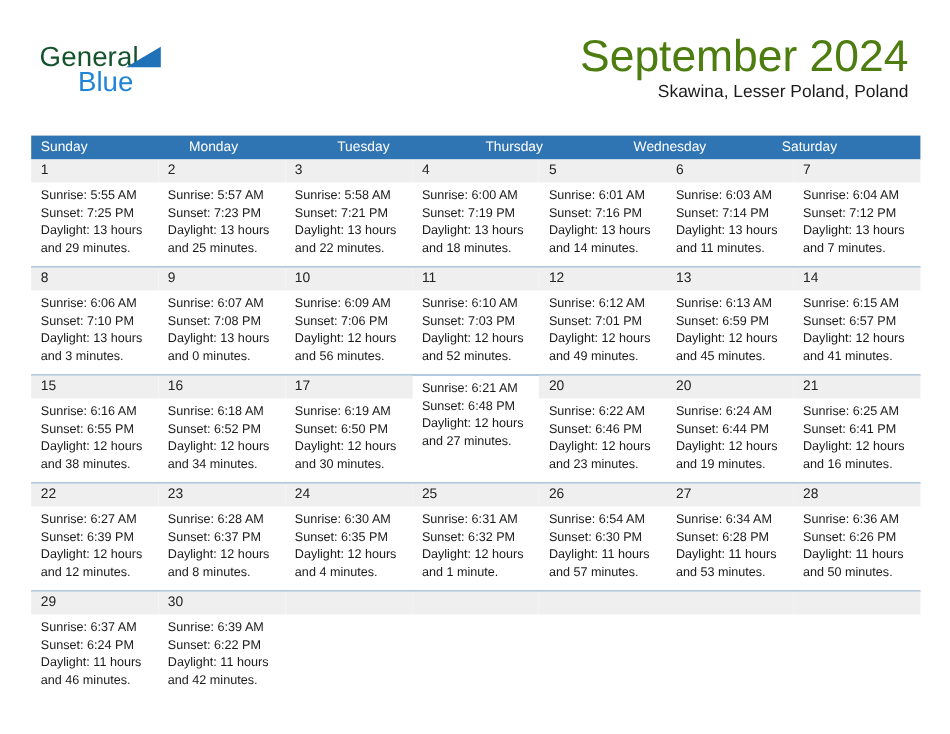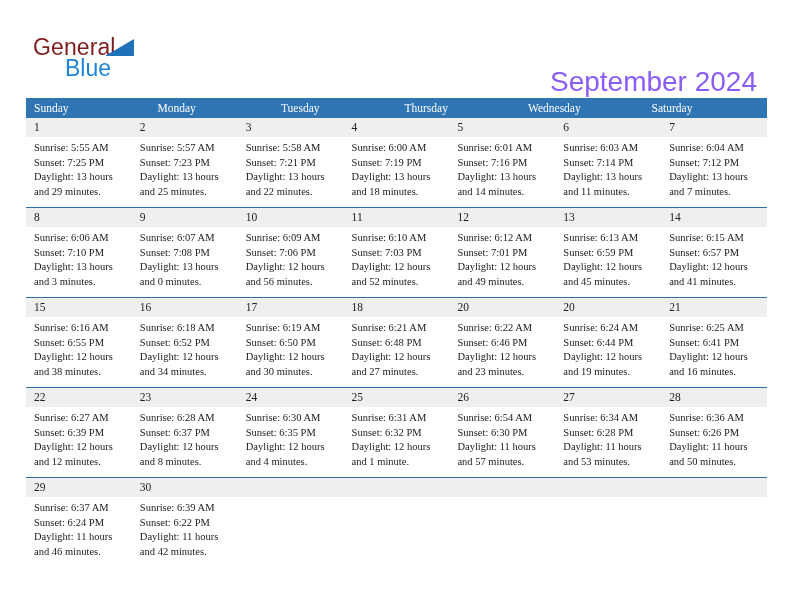--- a/index.html
+++ b/index.html
@@ -37,21 +37,21 @@
     top: 34px;
     width: 200px;
     height: 48px;
   }
   .brand-general {
     position: absolute;
     left: 0;
     top: 0;
     font-size: 23px;
     letter-spacing: 0.1px;
-    color: #7f1d1d;
+    color: #14532d;
     line-height: 26px;
     font-family: "Liberation Sans", sans-serif;
   }
   .brand-triangle {
     position: absolute;
     left: 72px;
     top: 5px;
     width: 0;
     height: 0;
     border-style: solid;
@@ -68,41 +68,39 @@
     font-family: "Liberation Sans", sans-serif;
   }
 
   .title-block {
     position: absolute;
     right: 35px;
     top: 30px;
     text-align: right;
   }
   .cal-title {
-    font-size: 28px;
-    color: #8b5cf6;
+    font-size: 37px;
+    color: #4d7c0f;
     line-height: 34px;
     white-space: nowrap;
-    margin-top: 35px;
   }
   .cal-subtitle {
     margin-top: 4px;
     font-size: 14.5px;
     color: #1a1a1a;
     line-height: 18px;
     white-space: nowrap;
   }
 
   
   .calendar {
     position: absolute;
     left: 26px;
-    top: 98px;
+    top: 113px;
     width: 741px;
-    font-family: Liberation Serif, serif;
   }
 
   .weekday-row {
     display: flex;
     width: 100%;
     background: #3075b3;
     height: 20px;
   }
   .weekday {
     flex: 1 1 0;
@@ -342,21 +340,20 @@
       <div class="day-cell">
         <div class="day-number-band">17</div>
         <div class="day-body">
           <div class="day-line">Sunrise: 6:19 AM</div>
           <div class="day-line">Sunset: 6:50 PM</div>
           <div class="day-line">Daylight: 12 hours</div>
           <div class="day-line">and 30 minutes.</div>
         </div>
       </div>
       <div class="day-cell">
-        <div class="day-number-band">18</div>
         <div class="day-body">
           <div class="day-line">Sunrise: 6:21 AM</div>
           <div class="day-line">Sunset: 6:48 PM</div>
           <div class="day-line">Daylight: 12 hours</div>
           <div class="day-line">and 27 minutes.</div>
         </div>
       </div>
       <div class="day-cell">
         <div class="day-number-band">20</div>
         <div class="day-body">

